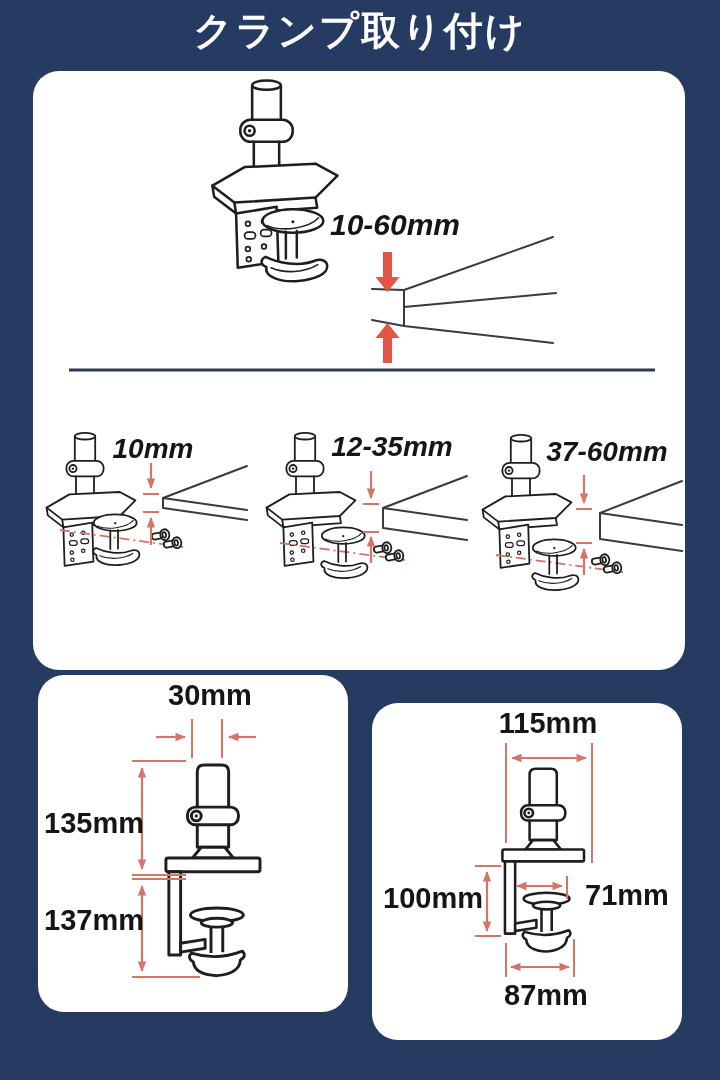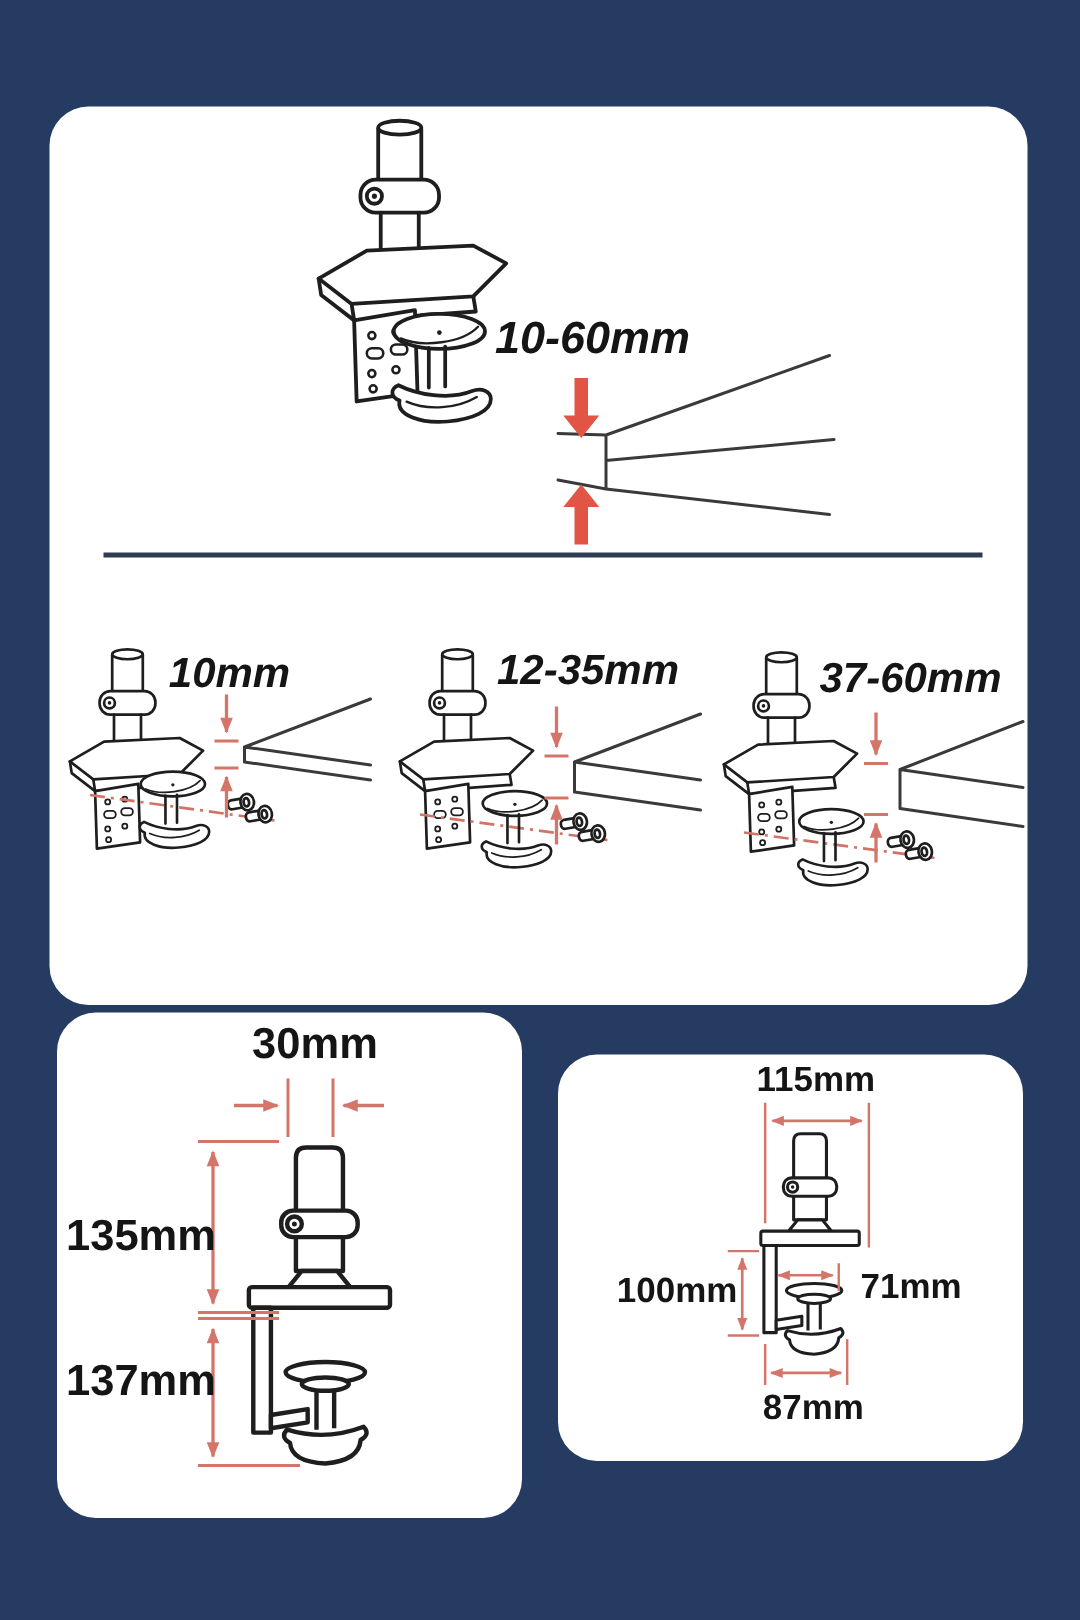--- a/index.html
+++ b/index.html
@@ -16,34 +16,35 @@
     font-size:39px;font-weight:bold;color:#FFFFFF;
     letter-spacing:2px;
   }
   .card{
     position:absolute;
     background:#FFFFFF;
     border-radius:26px;
   }
   .card-main{left:33px;top:71px;width:652px;height:599px;font-style:italic;}
   .card-left{left:38px;top:675px;width:310px;height:337px;}
-  .card-right{left:372px;top:703px;width:310px;height:271px;}
+  .card-right{left:372px;top:703px;width:310px;height:337px;}
   .card svg{display:block;width:100%;height:100%;}
   .ln2{stroke:#3A3A3A;stroke-width:2;fill:none;stroke-linecap:round;stroke-linejoin:round;}
   .dim{stroke:#D4756A;stroke-width:2.2;fill:none;}
   .dimt{stroke:#D4756A;stroke-width:2;fill:none;}
   .dash{stroke:#CF7466;stroke-width:1.8;fill:none;stroke-dasharray:10 4 2 4;}
   .lbl{font-family:"Liberation Sans","DejaVu Sans",sans-serif;font-weight:bold;fill:#151515;text-anchor:middle;}
   .divider{stroke:#2F3B50;stroke-width:3.2;}
 </style>
 </head>
 <body>
 
 <div class="page">
 
+  <h1 class="title">クランプ取り付け</h1>
 
   <section class="card card-main">
     <svg viewBox="0 0 652 599">
       <defs>
         <marker id="dimA" markerWidth="12" markerHeight="10" refX="10" refY="5" orient="auto-start-reverse" markerUnits="userSpaceOnUse">
           <path d="M0.5,0.8 L11,5 L0.5,9.2 Z" fill="#D4756A"></path>
         </marker>
 
         <symbol id="clampBody" overflow="visible">
           <g fill="#fff" stroke="#1E1E1E" stroke-width="3" stroke-linejoin="round" stroke-linecap="round">

